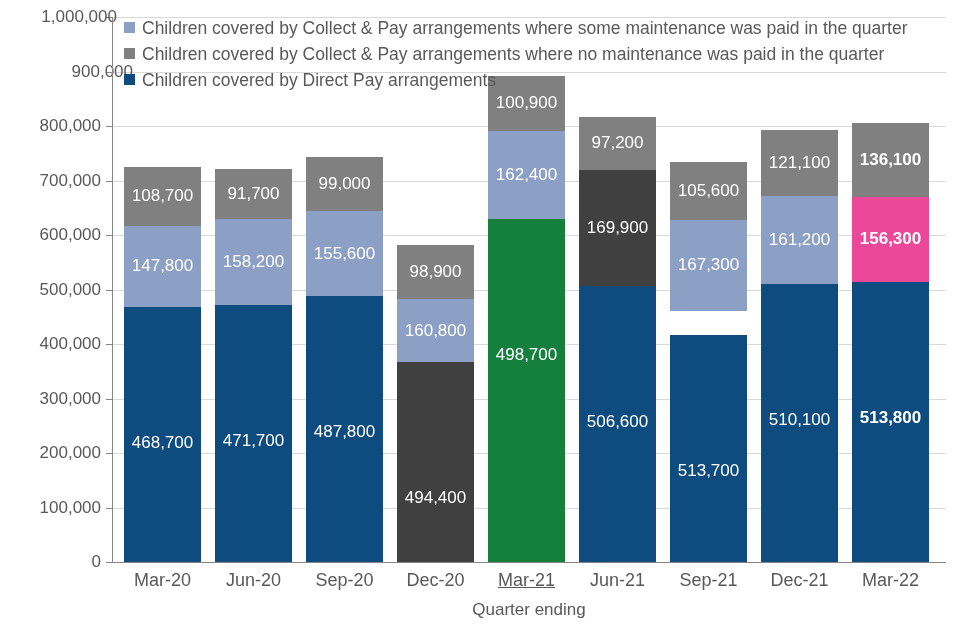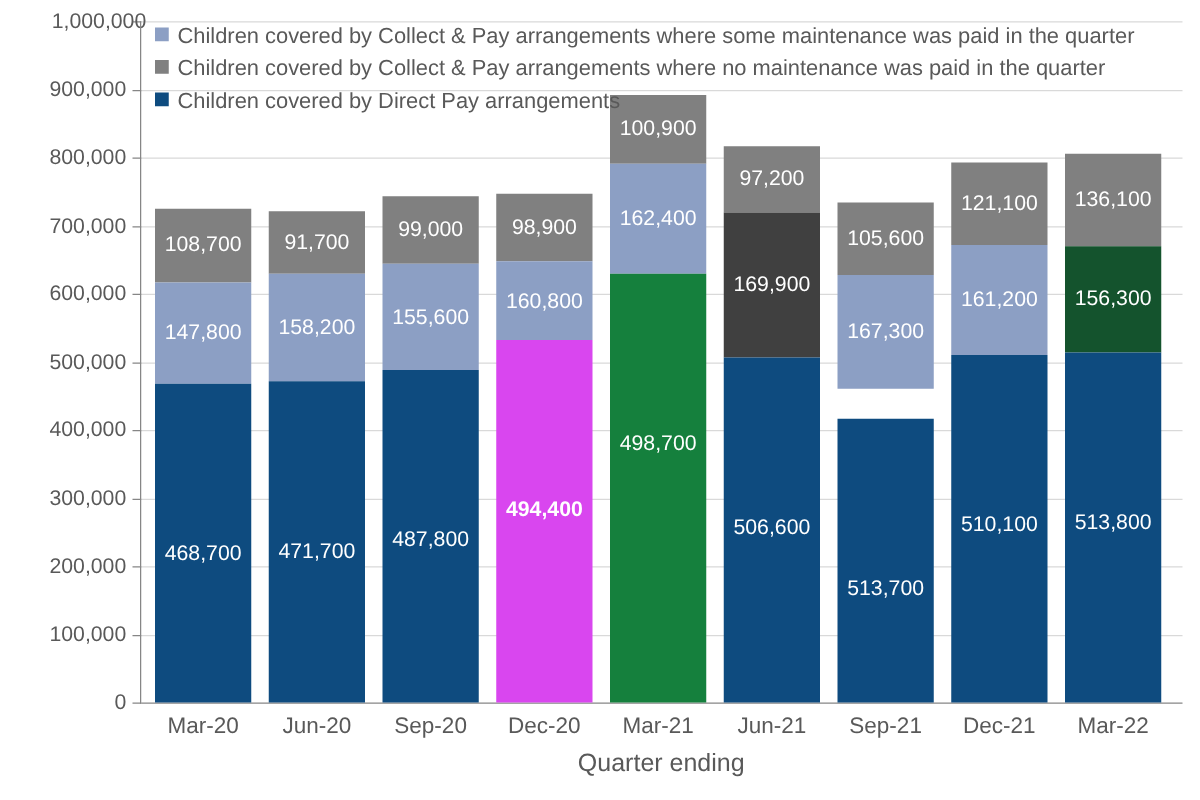--- a/index.html
+++ b/index.html
@@ -110,21 +110,21 @@
     text-align: center;
     font-size: 18px;
     color: #595959;
   }
   .x-axis-title {
     position: absolute;
     top: 600px;
     left: 113px;
     width: 832px;
     text-align: center;
-    font-size: 20px;
+    font-size: 17px;
     color: #595959;
   }
 
   
   .legend {
     position: absolute;
     left: 124px;
     top: 16px;
     width: 810px;
   }
@@ -174,21 +174,21 @@
       <div class="tick" style="top: 235px;"></div>
       <div class="ytick-wrap" style="top: 225px;">600,000</div>
       <div class="gridline" style="top: 180.5px; position: absolute; left: 113px; width: 833px; background: rgb(217, 217, 217);"></div>
       <div class="tick" style="top: 180.5px;"></div>
       <div class="ytick-wrap" style="top: 170.5px;">700,000</div>
       <div class="gridline" style="top: 126px; position: absolute; left: 113px; width: 833px; background: rgb(217, 217, 217);"></div>
       <div class="tick" style="top: 126px;"></div>
       <div class="ytick-wrap" style="top: 116px;">800,000</div>
       <div class="gridline" style="top: 71.5px; position: absolute; left: 113px; width: 833px; background: rgb(217, 217, 217);"></div>
       <div class="tick" style="top: 71.5px;"></div>
-      <div class="ytick-wrap" style="top: 61.5px;">900,000</div>
+      <div class="ytick-wrap" style="top: 61.5px; padding-left: 32px;">900,000</div>
       <div class="gridline" style="top: 17px; position: absolute; left: 113px; width: 833px; background: rgb(217, 217, 217);"></div>
       <div class="tick" style="top: 17px;"></div>
       <div class="ytick-wrap" style="top: 7px; padding-left: 16px;">1,000,000</div>
     </div>
 
   <div class="axis-line-y"></div>
   <div class="axis-line-x"></div>
 
   <div class="plot-area" id="plot-area">
       <div class="bar-group" style="left: 11px;">
@@ -224,21 +224,21 @@
           <span class="seg-label">487,800</span>
         </div>
       </div>
       <div class="bar-group" style="left: 284px;">
         <div class="seg seg-top" style="height: 53.9005px; background: rgb(128, 128, 128);">
           <span class="seg-label">98,900</span>
         </div>
         <div class="seg seg-middle" style="height: 63px; background: rgb(140, 159, 196);">
           <span class="seg-label">160,800</span>
         </div>
-        <div class="seg seg-bottom" style="height: 290px; background: #d946ef; font-weight: bold;">
+        <div class="seg seg-bottom" style="height: 200px; background: #404040;">
           <span class="seg-label">494,400</span>
         </div>
       </div>
       <div class="bar-group" style="left: 375px;">
         <div class="seg seg-top" style="height: 54.9905px; background: rgb(128, 128, 128);">
           <span class="seg-label">100,900</span>
         </div>
         <div class="seg seg-middle" style="height: 88.508px; background: rgb(140, 159, 196);">
           <span class="seg-label">162,400</span>
         </div>
@@ -272,39 +272,39 @@
         <div class="seg seg-top" style="height: 65.9995px; background: rgb(128, 128, 128);">
           <span class="seg-label">121,100</span>
         </div>
         <div class="seg seg-middle" style="height: 87.854px; background: rgb(140, 159, 196);">
           <span class="seg-label">161,200</span>
         </div>
         <div class="seg seg-bottom" style="height: 278.005px; background: rgb(14, 75, 127);">
           <span class="seg-label">510,100</span>
         </div>
       </div>
-      <div class="bar-group" style="left: 739px;">
+      <div class="bar-group" style="left: 739px; font-weight: bold;">
         <div class="seg seg-top" style="height: 74.1745px; background: rgb(128, 128, 128);">
           <span class="seg-label">136,100</span>
         </div>
-        <div class="seg seg-middle" style="height: 85.1835px; background: #14532d;">
+        <div class="seg seg-middle" style="height: 85.1835px; background: #ec4899;">
           <span class="seg-label">156,300</span>
         </div>
         <div class="seg seg-bottom" style="height: 280.021px; background: rgb(14, 75, 127);">
           <span class="seg-label">513,800</span>
         </div>
       </div>
     </div>
 
   <div id="x-axis">
       <div class="xtick-label" style="left: 117px;">Mar-20</div>
       <div class="xtick-label" style="left: 208px;">Jun-20</div>
       <div class="xtick-label" style="left: 299px;">Sep-20</div>
       <div class="xtick-label" style="left: 390px;">Dec-20</div>
-      <div class="xtick-label" style="left: 481px;">Mar-21</div>
+      <div class="xtick-label" style="left: 481px; text-decoration: underline;">Mar-21</div>
       <div class="xtick-label" style="left: 572px;">Jun-21</div>
       <div class="xtick-label" style="left: 663px;">Sep-21</div>
       <div class="xtick-label" style="left: 754px;">Dec-21</div>
       <div class="xtick-label" style="left: 845px;">Mar-22</div>
     </div>
   <div class="x-axis-title">Quarter ending</div>
 
   <div class="legend" id="legend">
       <div class="legend-item">
         <span class="legend-swatch" style="background: rgb(140, 159, 196);"></span>

